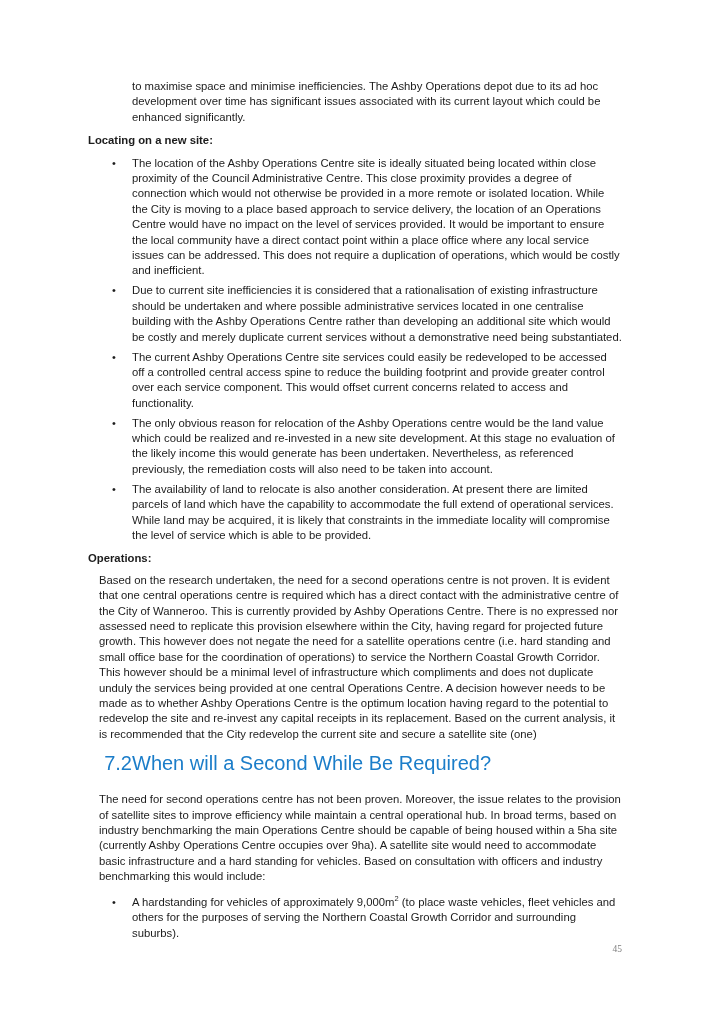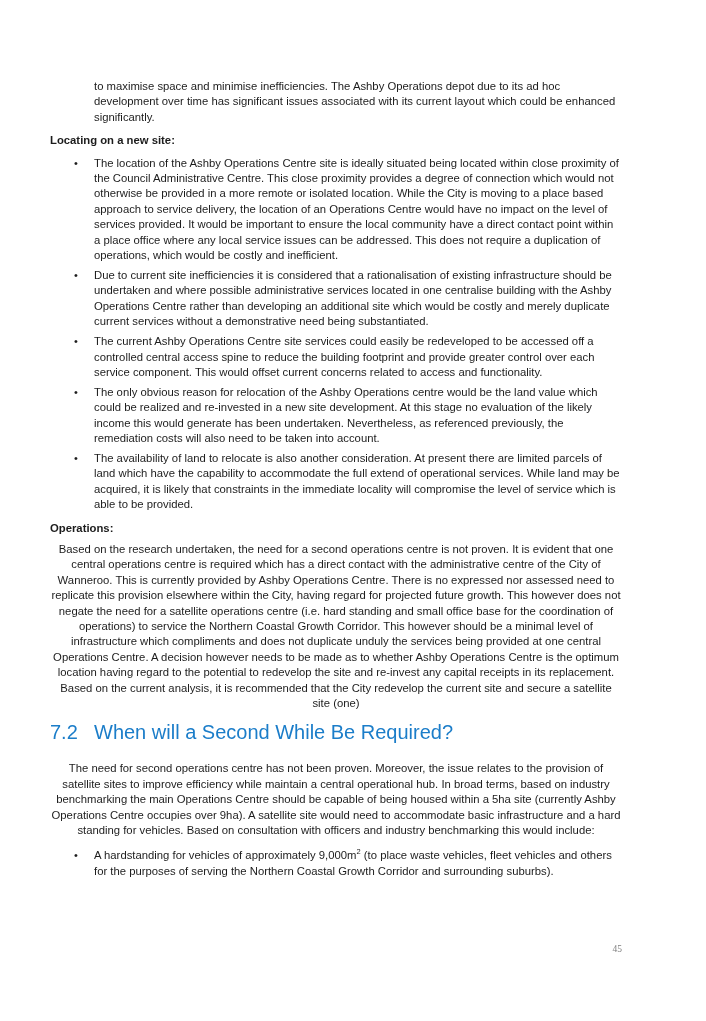--- a/index.html
+++ b/index.html
@@ -9,21 +9,21 @@
   }
   body {
     width: 706px;
     height: 1021px;
     overflow: hidden;
     font-family: "Liberation Sans", sans-serif;
     color: #1c1c1c;
     position: relative;
   }
   .page-content {
-    padding: 79px 84px 0 50px;
+    padding: 79px 84px 0 88px;
     font-size: 11.3px;
     line-height: 15.4px;
   }
   p { margin: 0; }
   .intro-para {
     margin: 0 0 5px 44px;
   }
   .subhead {
     font-weight: bold;
     margin: 8px 0 7px 0;
@@ -36,33 +36,33 @@
     padding-left: 44px;
     margin-bottom: 4.5px;
   }
   .bullet-item .dot {
     position: absolute;
     left: 24px;
     top: 0;
     font-size: 11px;
   }
   .body-para {
-    margin: 0 0 10px 0;
-    text-align: center;
+    margin: 0 0 10px 11px;
   }
   .section-heading {
     font-size: 20px;
     line-height: 23px;
     font-weight: normal;
     color: #1b7dc9;
     margin: 2px 0 17px 0;
   }
   .section-heading .sec-num {
     display: inline-block;
     width: 44px;
+    text-align: right;
   }
   .bullet-item sup {
     font-size: 7.5px;
     line-height: 0;
     vertical-align: super;
   }
   .page-number {
     position: absolute;
     top: 944px;
     right: 84px;

